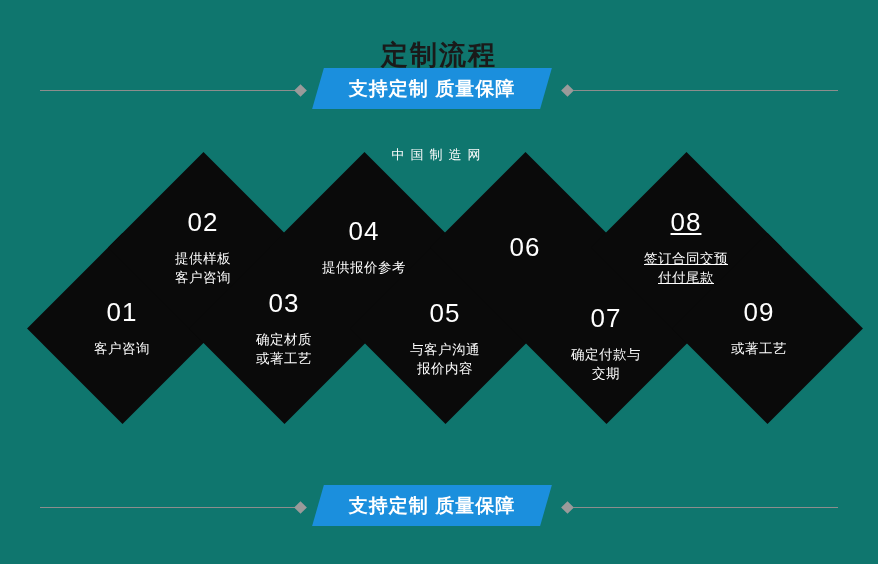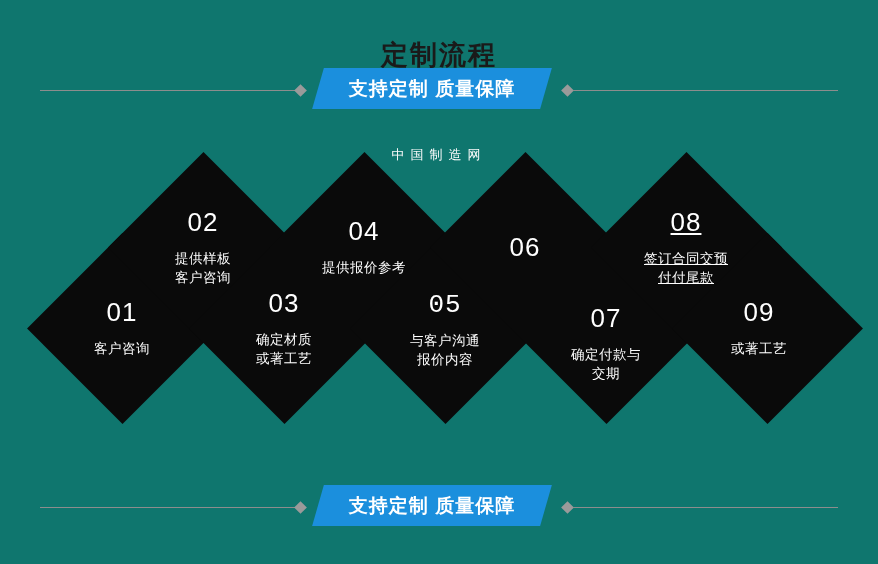--- a/index.html
+++ b/index.html
@@ -190,21 +190,21 @@
 或著工艺</div>
     </div>
 
     <div class="diamond" style="left:297px; top:12px;"></div>
     <div class="diamond-content" style="left:289px; top:24px;">
       <div class="diamond-num">04</div>
       <div class="diamond-text">提供报价参考</div>
     </div>
 
     <div class="diamond" style="left:378px; top:93px;"></div>
-    <div class="diamond-content" style="left:370px; top:107px;font-family:Liberation Mono, monospace;">
+    <div class="diamond-content" style="left:370px; top:115px;">
       <div class="diamond-num">05</div>
       <div class="diamond-text">与客户沟通
 报价内容</div>
     </div>
 
     <div class="diamond" style="left:458px; top:12px;"></div>
     <div class="diamond-content" style="left:450px; top:24px;justify-content:center;">
       <div class="diamond-num">06</div>
     </div>
 

